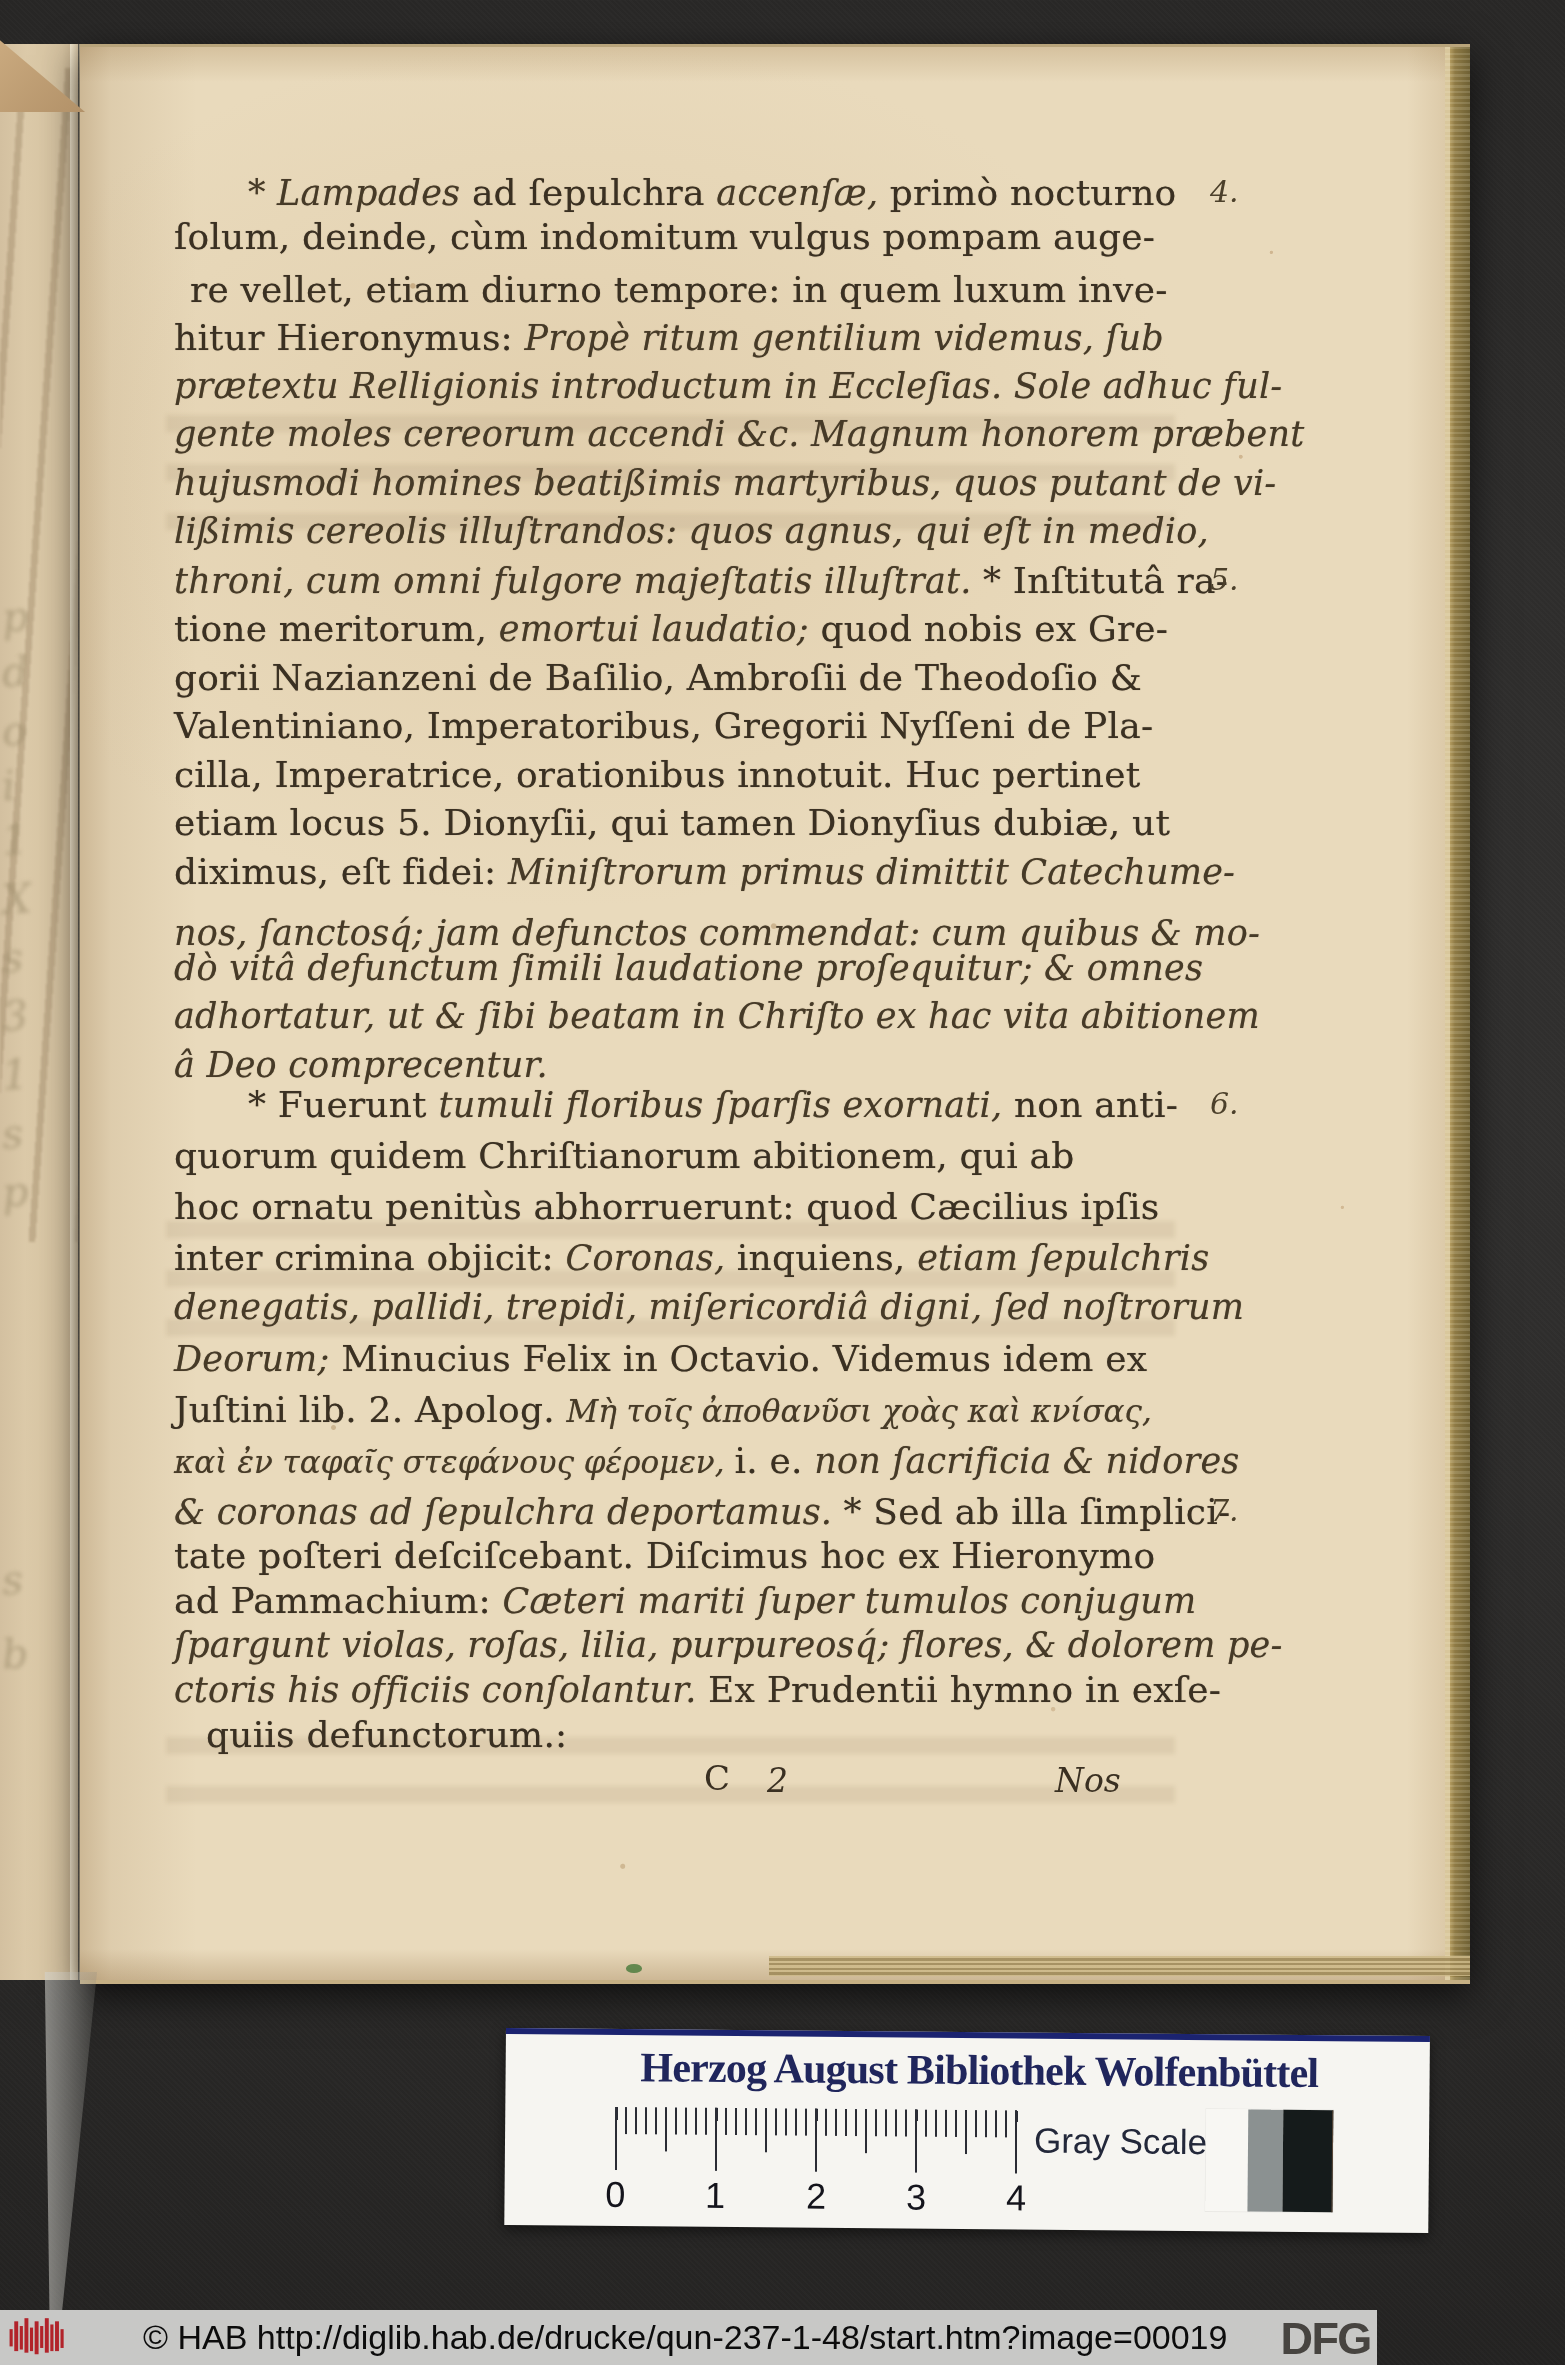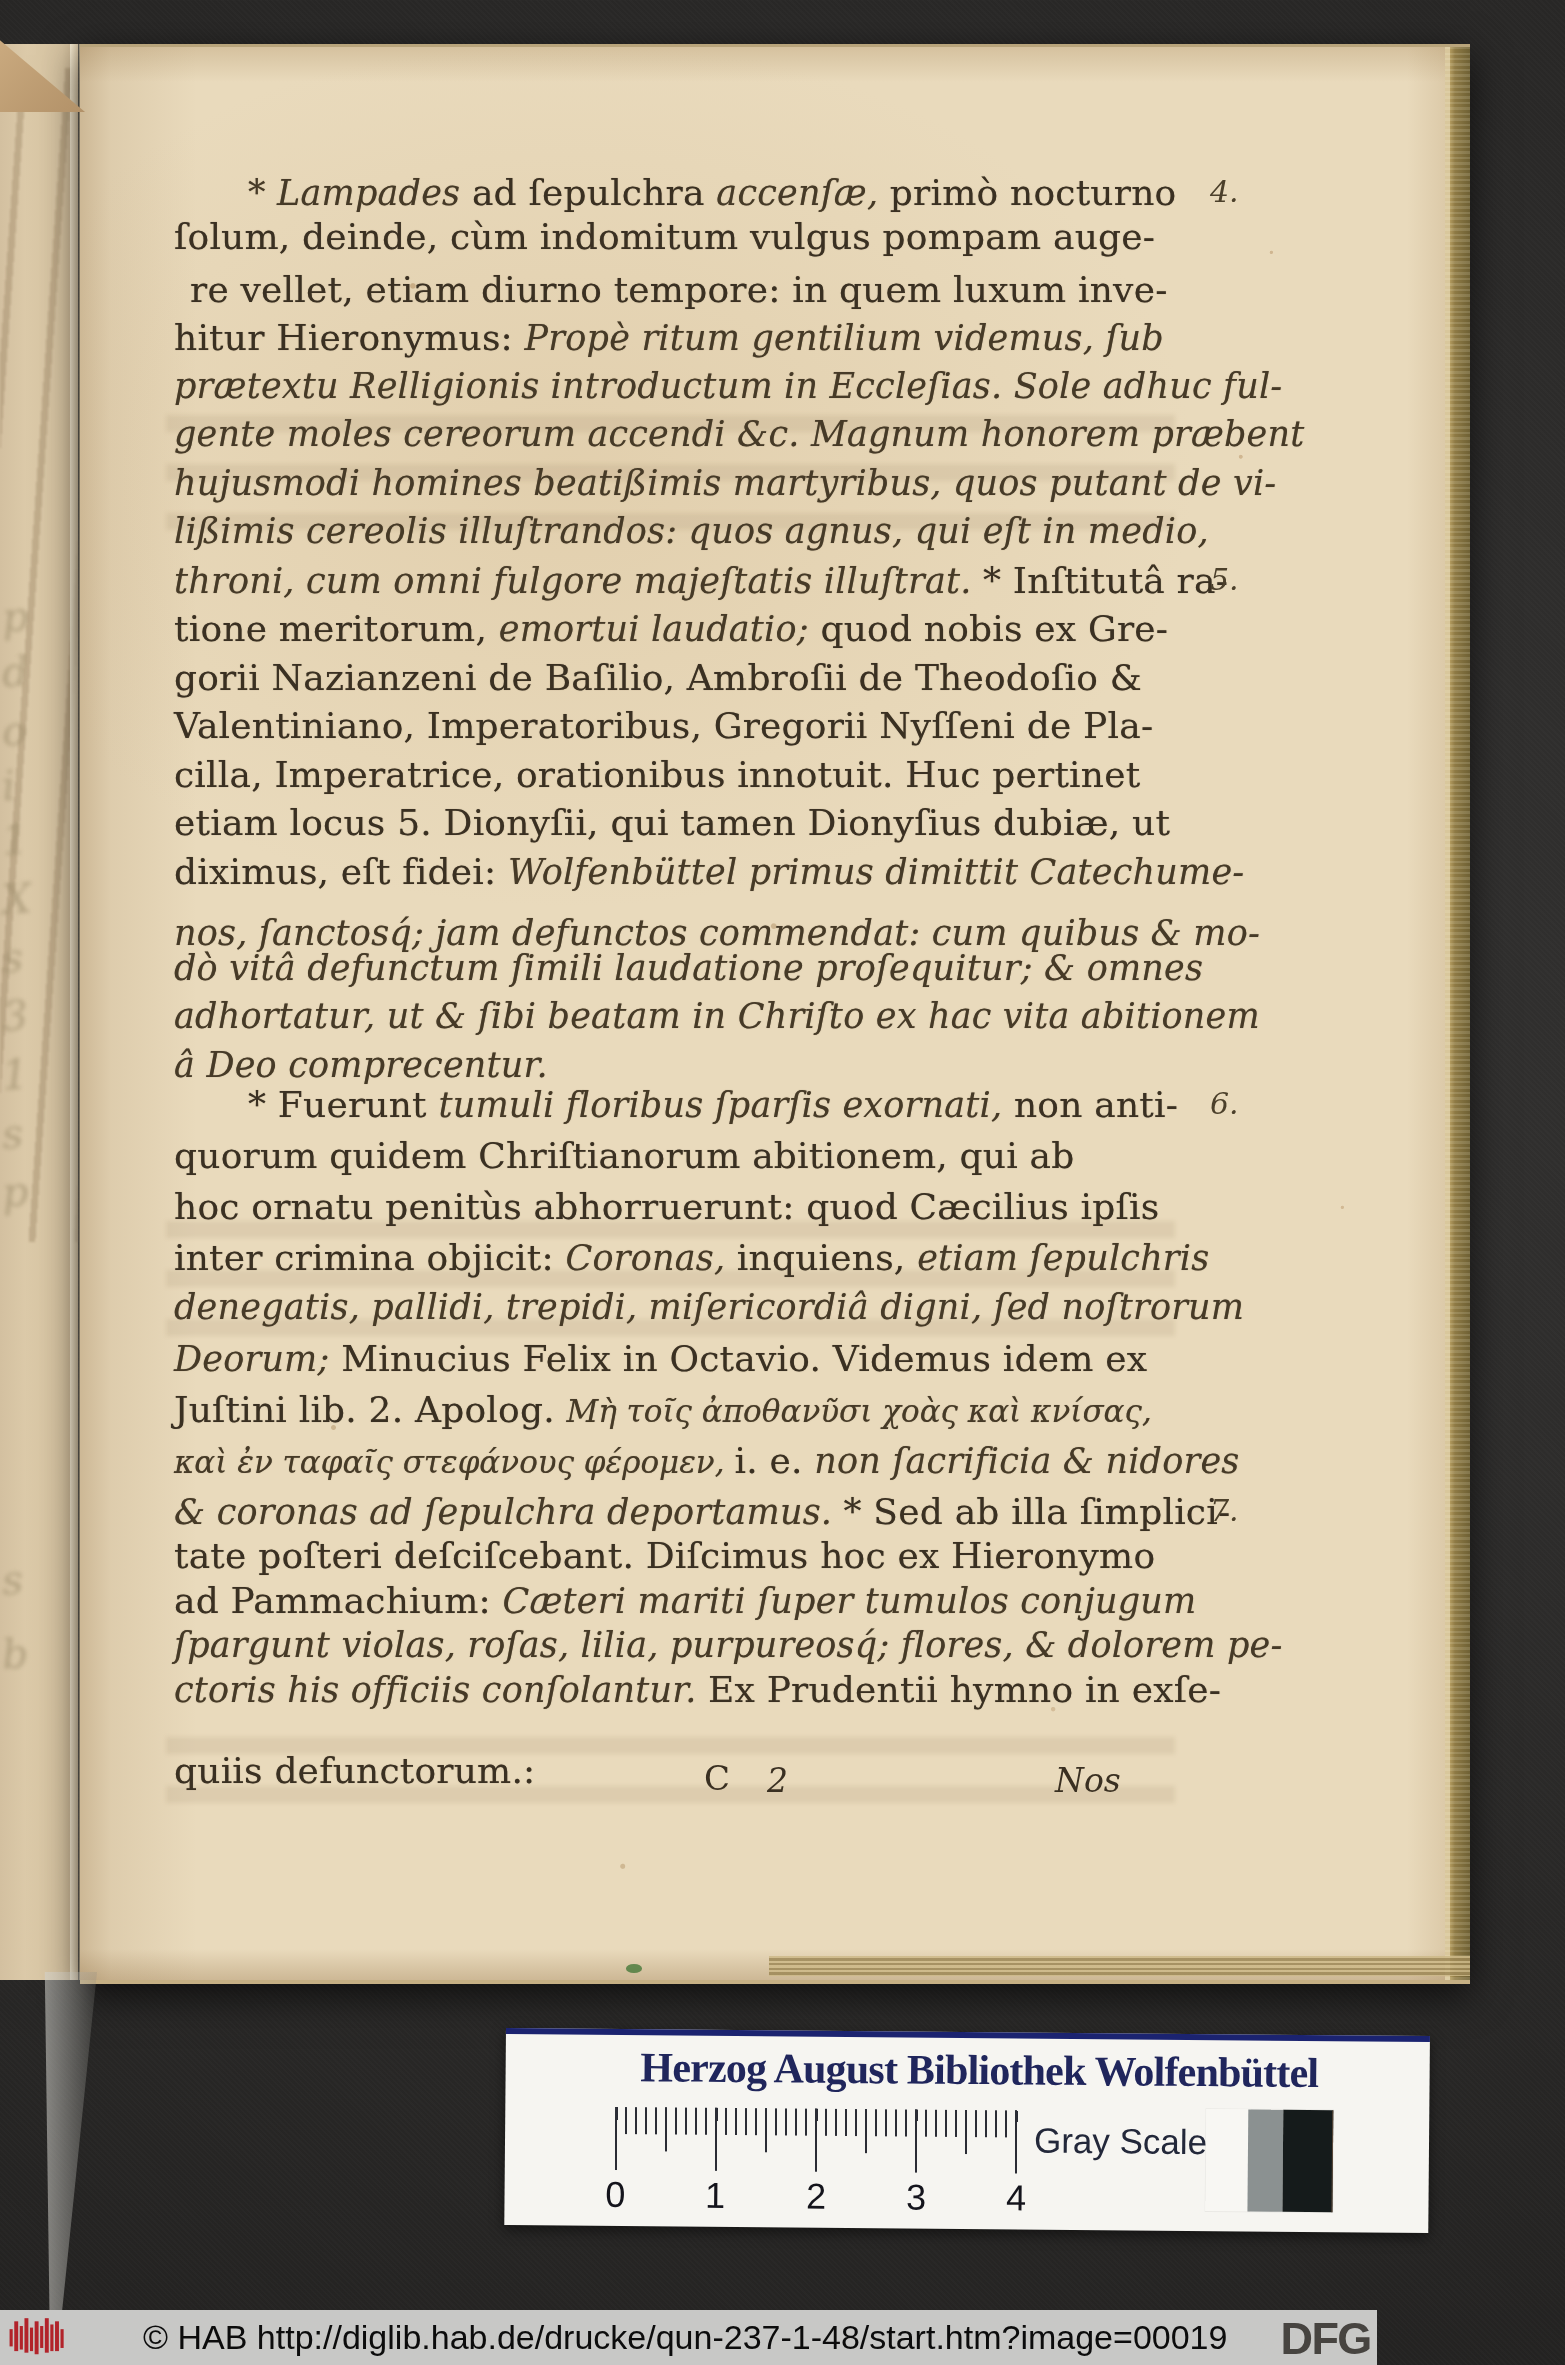--- a/index.html
+++ b/index.html
@@ -182,41 +182,41 @@
       <div class="tline" style="top: 363px;"><span class="seg-i">gente moles cereorum accendi &amp;c. Magnum honorem præbent</span></div>
       <div class="tline" style="top: 412px;"><span class="seg-i">hujusmodi homines beatißimis martyribus, quos putant de vi-</span></div>
       <div class="tline" style="top: 460px;"><span class="seg-i">lißimis cereolis illuſtrandos:  quos agnus, qui eſt in medio,</span></div>
       <div class="tline" style="top: 509px;"><span class="seg-i">throni, cum omni fulgore majeſtatis illuſtrat. </span><span class="seg-r">* Inſtitutâ ra-</span></div>
       <span class="mnum" style="top: 515px;">5.</span>
       <div class="tline" style="top: 557px;"><span class="seg-r">tione meritorum, </span><span class="seg-i">emortui laudatio;</span><span class="seg-r"> quod nobis ex Gre-</span></div>
       <div class="tline" style="top: 606px;"><span class="seg-r">gorii Nazianzeni de Baſilio, Ambroſii de Theodoſio &amp;</span></div>
       <div class="tline" style="top: 654px;"><span class="seg-r">Valentiniano, Imperatoribus, Gregorii Nyſſeni de Pla-</span></div>
       <div class="tline" style="top: 703px;"><span class="seg-r">cilla, Imperatrice, orationibus innotuit.  Huc pertinet</span></div>
       <div class="tline" style="top: 751px;"><span class="seg-r">etiam locus 5. Dionyſii, qui tamen Dionyſius dubiæ, ut</span></div>
-      <div class="tline" style="top: 800px;"><span class="seg-r">diximus, eſt fidei: </span><span class="seg-i">Wolfenbüttel primus dimittit Catechume-</span></div>
+      <div class="tline" style="top: 800px;"><span class="seg-r">diximus, eſt fidei: </span><span class="seg-i">Miniſtrorum primus dimittit Catechume-</span></div>
       <div class="tline" style="top: 848px; margin-top: 14px;"><span class="seg-i">nos, ſanctosq́; jam defunctos commendat: cum quibus &amp; mo-</span></div>
       <div class="tline" style="top: 897px;"><span class="seg-i">dò vitâ defunctum ſimili laudatione proſequitur; &amp; omnes</span></div>
       <div class="tline" style="top: 945px;"><span class="seg-i">adhortatur, ut &amp; ſibi beatam in Chriſto ex hac vita abitionem</span></div>
       <div class="tline" style="top: 994px;"><span class="seg-i">â Deo comprecentur.</span></div>
       <div class="tline indent" style="top: 1033px;"><span class="seg-r">* Fuerunt </span><span class="seg-i">tumuli floribus ſparſis exornati,</span><span class="seg-r"> non anti-</span></div>
       <span class="mnum" style="top: 1039px;">6.</span>
       <div class="tline" style="top: 1084px;"><span class="seg-r">quorum quidem Chriſtianorum abitionem, qui ab</span></div>
       <div class="tline" style="top: 1135px;"><span class="seg-r">hoc ornatu penitùs abhorruerunt: quod Cæcilius ipſis</span></div>
       <div class="tline" style="top: 1186px;"><span class="seg-r">inter crimina objicit: </span><span class="seg-i">Coronas,</span><span class="seg-r"> inquiens, </span><span class="seg-i">etiam ſepulchris</span></div>
       <div class="tline" style="top: 1236px;"><span class="seg-i">denegatis, pallidi, trepidi, miſericordiâ digni, ſed noſtrorum</span></div>
       <div class="tline" style="top: 1287px;"><span class="seg-i">Deorum;</span><span class="seg-r"> Minucius Felix in Octavio.  Videmus idem ex</span></div>
       <div class="tline" style="top: 1338px;"><span class="seg-r">Juſtini lib. 2. Apolog. </span><span class="seg-g">Μὴ τοῖς ἀποθανῦσι χοὰς καὶ κνίσας,</span></div>
       <div class="tline" style="top: 1389px;"><span class="seg-g">καὶ ἐν ταφαῖς στεφάνους φέρομεν, </span><span class="seg-r">i. e. </span><span class="seg-i">non ſacrificia &amp; nidores</span></div>
       <div class="tline" style="top: 1440px;"><span class="seg-i">&amp; coronas ad ſepulchra deportamus. </span><span class="seg-r">* Sed ab illa ſimplici-</span></div>
       <span class="mnum" style="top: 1446px;">7.</span>
       <div class="tline" style="top: 1484px;"><span class="seg-r">tate poſteri deſciſcebant.  Diſcimus hoc ex Hieronymo</span></div>
       <div class="tline" style="top: 1529px;"><span class="seg-r">ad Pammachium: </span><span class="seg-i">Cæteri mariti ſuper tumulos conjugum</span></div>
       <div class="tline" style="top: 1574px;"><span class="seg-i">ſpargunt violas, roſas, lilia, purpureosq́; flores, &amp; dolorem pe-</span></div>
       <div class="tline" style="top: 1618px;"><span class="seg-i">ctoris his officiis conſolantur. </span><span class="seg-r">Ex Prudentii hymno in exſe-</span></div>
-      <div class="tline" style="top: 1699px;"><span class="seg-r">quiis defunctorum.:</span></div>
+      <div class="tline" style="top: 1663px; margin-left: 32px;"><span class="seg-r">quiis defunctorum.:</span></div>
     </div>
 </div>
 
 <div class="cover-wedge"></div>
 <div class="cover-sliver"></div>
 <div class="green-speck"></div>
 
 <div class="card">
   <div class="card-topline"></div>
   <div class="card-title">Herzog August Bibliothek Wolfenbüttel</div>

